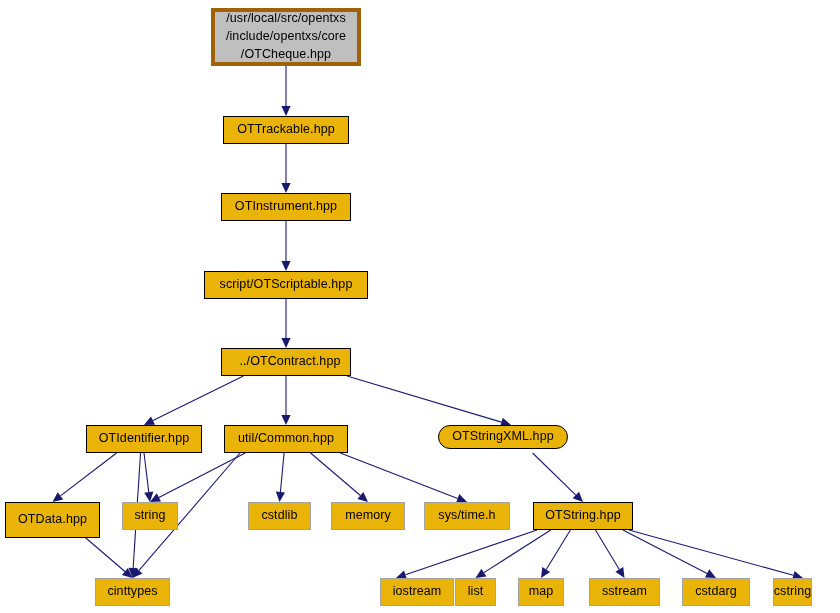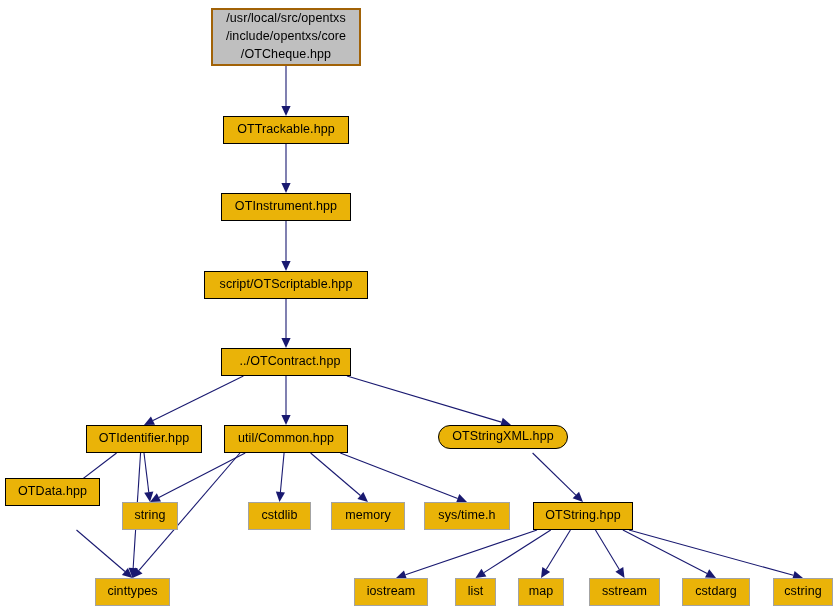--- a/index.html
+++ b/index.html
@@ -33,21 +33,21 @@
     line-height: 1.42;
     color: #000000;
     background: #eab308;
     border: 1px solid #000000;
     white-space: pre-line;
     letter-spacing: 0.1px;
     z-index: 2;
   }
   .node.root {
     background: #bfbfbf;
-    border: 2px solid #a16207;
+    border: 4px solid #a16207;
   }
   .node.system {
     border: 1px solid #a3a3a3;
   }
 </style>
 </head>
 <body>
 
 <div id="graph">
   <svg id="edge-layer" viewBox="0 0 840 613" width="840" height="613" xmlns="http://www.w3.org/2000/svg">
@@ -102,27 +102,27 @@
       <div class="node root" style="left: 211px; top: 8px; width: 150px; height: 58px;">/usr/local/src/opentxs
 /include/opentxs/core
 /OTCheque.hpp</div>
       <div class="node" style="left: 223px; top: 116px; width: 126px; height: 28px;">OTTrackable.hpp</div>
       <div class="node" style="left: 221px; top: 193px; width: 130px; height: 28px;">OTInstrument.hpp</div>
       <div class="node" style="left: 204px; top: 271px; width: 164px; height: 28px;">script/OTScriptable.hpp</div>
       <div class="node" style="left: 221px; top: 348px; width: 130px; height: 28px; padding-left: 8px;">../OTContract.hpp</div>
       <div class="node" style="left: 86px; top: 425px; width: 116px; height: 28px;">OTIdentifier.hpp</div>
       <div class="node" style="left: 224px; top: 425px; width: 124px; height: 28px;">util/Common.hpp</div>
       <div class="node" style="left: 438px; top: 425px; width: 130px; height: 24px; border-radius: 13px;">OTStringXML.hpp</div>
-      <div class="node" style="left: 5px; top: 478px; width: 95px; height: 28px;">OTData.hpp</div>
+      <div class="node" style="left: 5px; top: 502px; width: 95px; height: 36px;">OTData.hpp</div>
       <div class="node system" style="left: 122px; top: 502px; width: 56px; height: 28px;">string</div>
       <div class="node system" style="left: 248px; top: 502px; width: 63px; height: 28px;">cstdlib</div>
       <div class="node system" style="left: 331px; top: 502px; width: 74px; height: 28px;">memory</div>
       <div class="node system" style="left: 424px; top: 502px; width: 86px; height: 28px;">sys/time.h</div>
       <div class="node" style="left: 533px; top: 502px; width: 100px; height: 28px;">OTString.hpp</div>
       <div class="node system" style="left: 95px; top: 578px; width: 75px; height: 28px;">cinttypes</div>
-      <div class="node system" style="left: 354px; top: 578px; width: 74px; height: 28px;">iostream</div>
+      <div class="node system" style="left: 380px; top: 578px; width: 74px; height: 28px;">iostream</div>
       <div class="node system" style="left: 455px; top: 578px; width: 41px; height: 28px;">list</div>
       <div class="node system" style="left: 518px; top: 578px; width: 46px; height: 28px;">map</div>
       <div class="node system" style="left: 589px; top: 578px; width: 71px; height: 28px;">sstream</div>
       <div class="node system" style="left: 682px; top: 578px; width: 68px; height: 28px;">cstdarg</div>
-      <div class="node system" style="left: 773px; top: 578px; width: 60px; height: 28px;">cstring</div>
+      <div class="node system" style="left: 773px; top: 578px; width: 39px; height: 28px;">cstring</div>
     </div>
 </div>
 
 </body></html>

